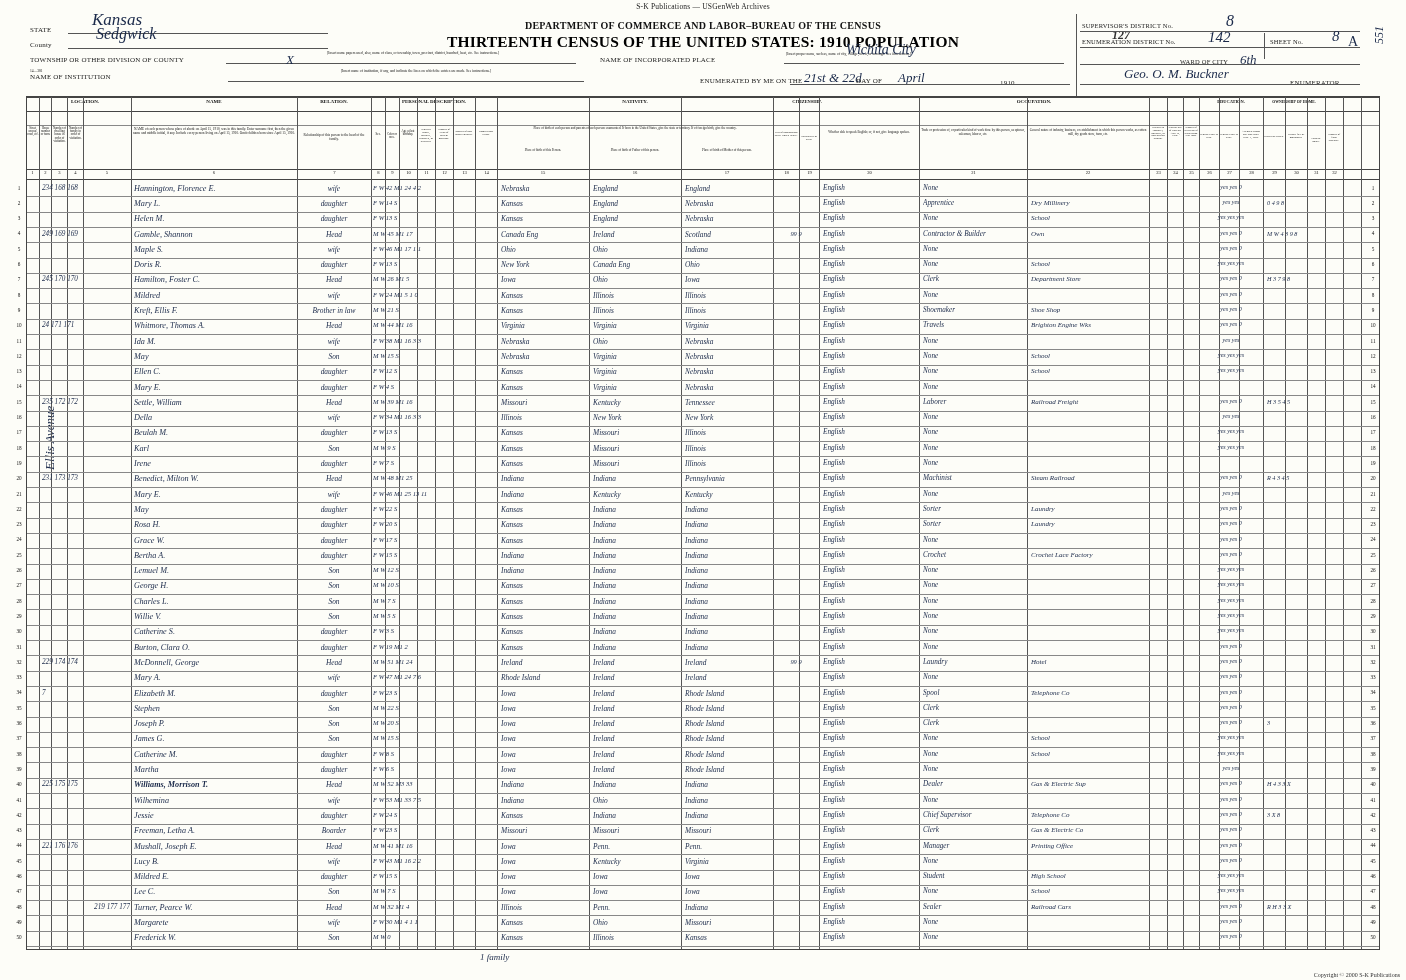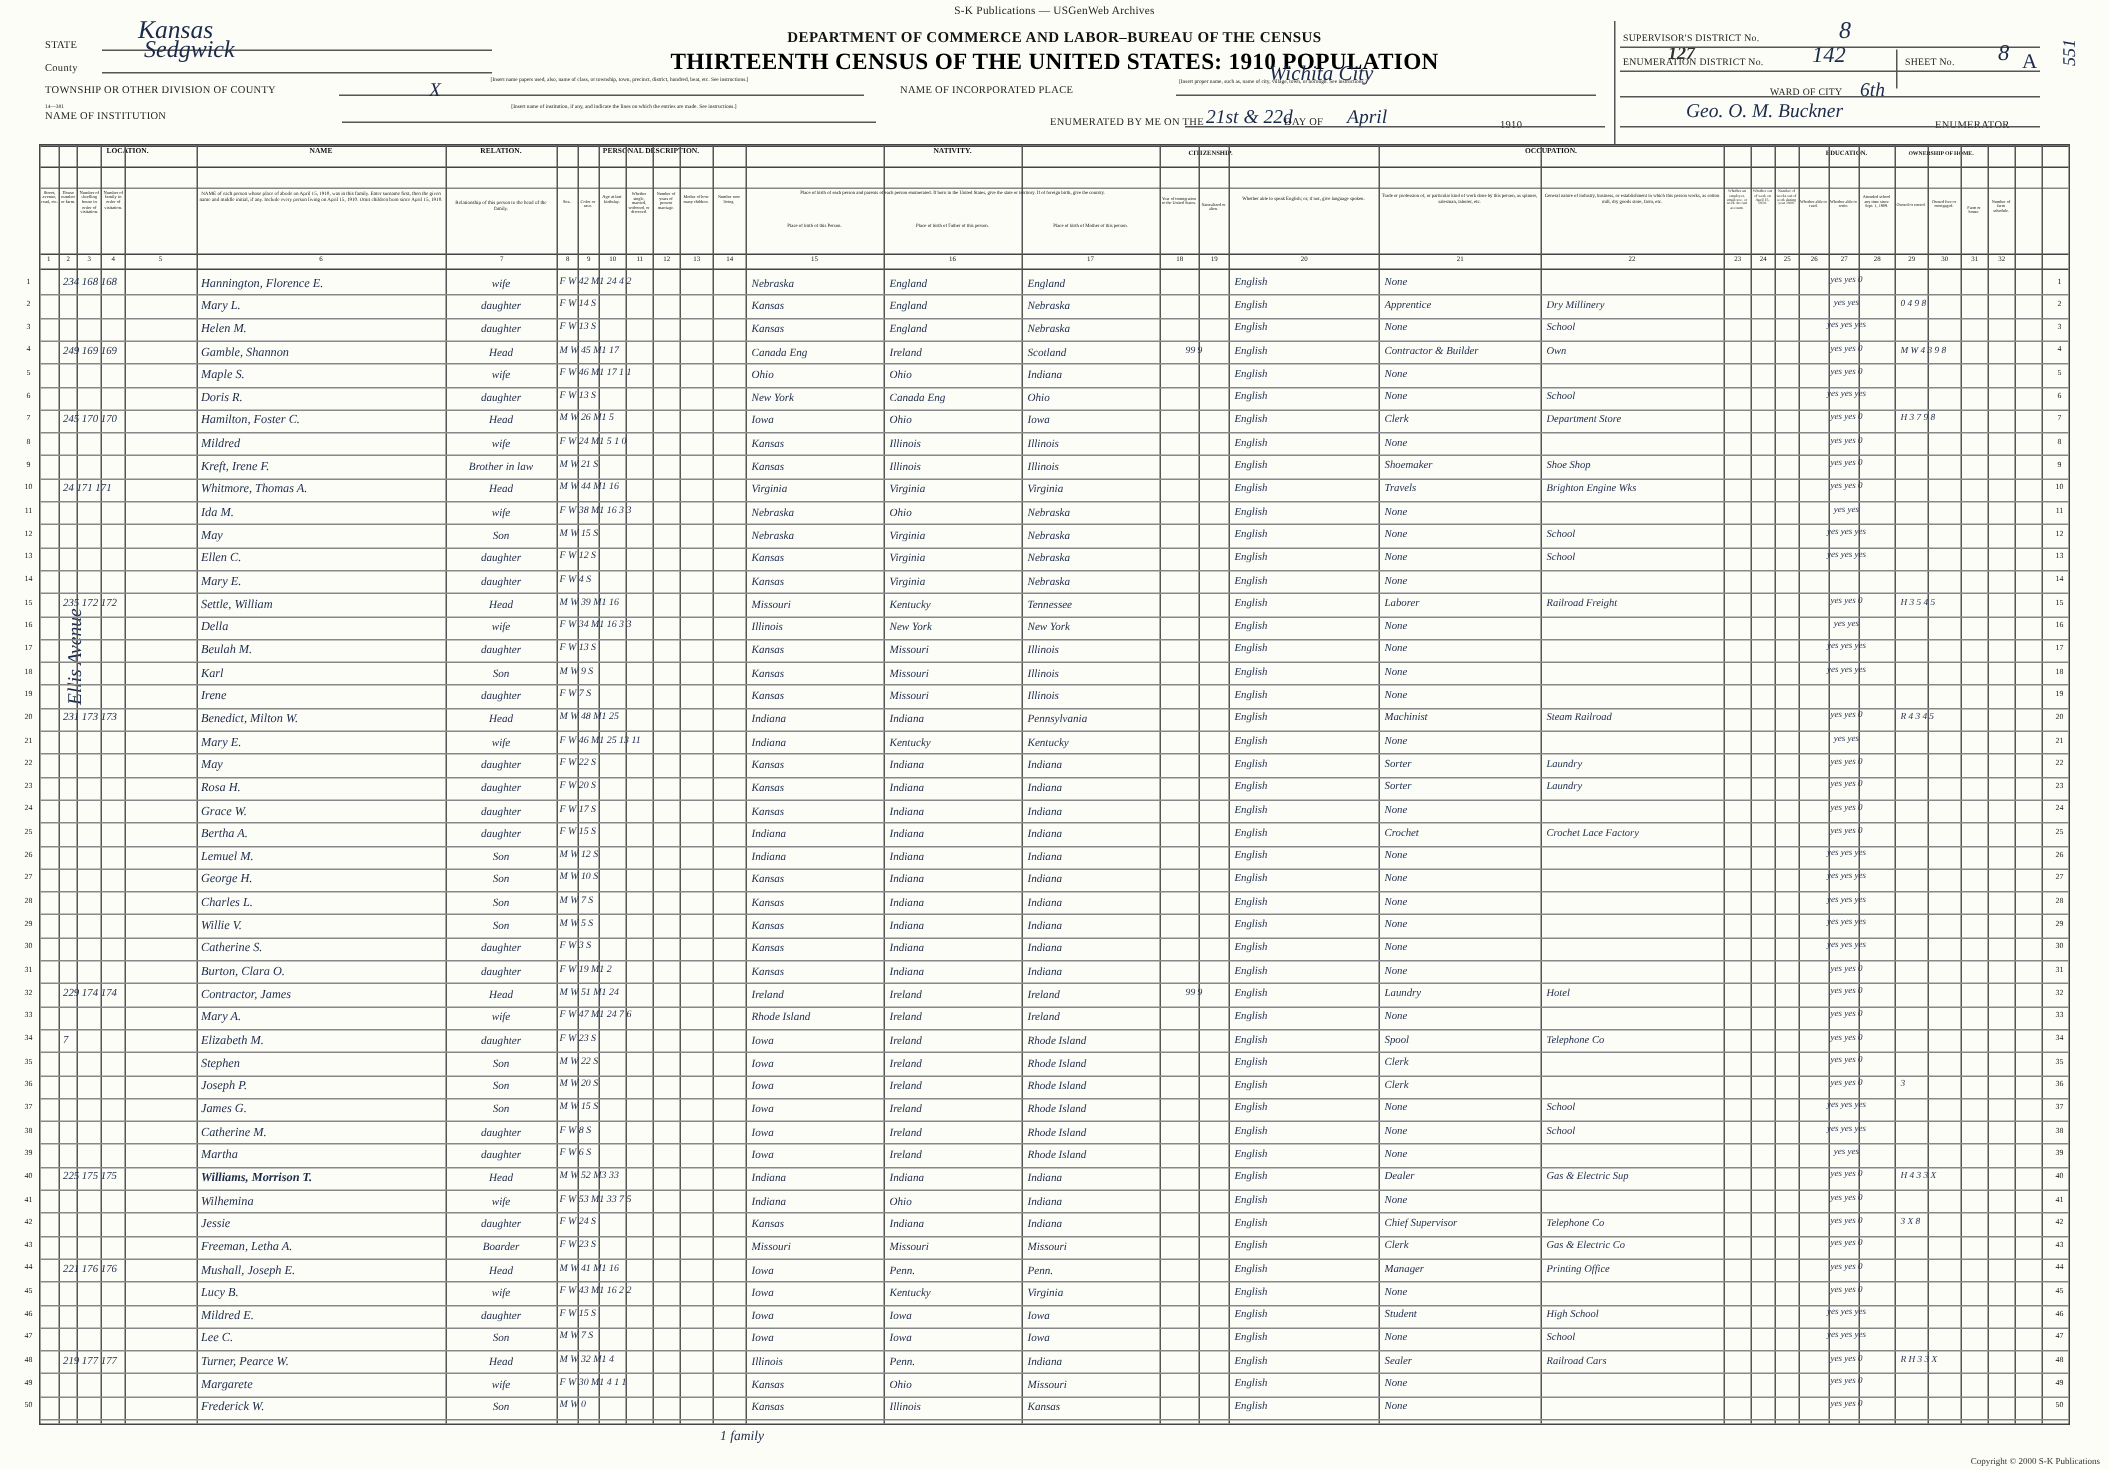--- a/index.html
+++ b/index.html
@@ -325,21 +325,21 @@
         <div class="rowtxt " style="left: 346px; top: 193.7px; width: 122px; font-size: 6.6px; text-align: left; overflow: hidden;">F W 24 M1 5  1 0</div>
         <div class="rowtxt " style="left: 474px; top: 193.7px; width: 86px; font-size: 7.4px; text-align: left; overflow: hidden;">Kansas</div>
         <div class="rowtxt " style="left: 566px; top: 193.7px; width: 86px; font-size: 7.4px; text-align: left; overflow: hidden;">Illinois</div>
         <div class="rowtxt " style="left: 658px; top: 193.7px; width: 86px; font-size: 7.4px; text-align: left; overflow: hidden;">Illinois</div>
         <div class="rowtxt " style="left: 796px; top: 193.7px; width: 92px; font-size: 7.2px; text-align: left; overflow: hidden;">English</div>
         <div class="rowtxt " style="left: 896px; top: 193.7px; width: 102px; font-size: 7.2px; text-align: left; overflow: hidden;">None</div>
         <div class="rowtxt " style="left: 1175px; top: 193.7px; width: 58px; font-size: 6px; text-align: center; overflow: hidden;">yes yes 0</div>
         <div class="hline" style="top: 221.7px;"></div>
         <div class="rn" style="left: -14px; top: 209.9px;">9</div>
         <div class="rn" style="left: 1340px; top: 209.9px;">9</div>
-        <div class="rowtxt " style="left: 107px; top: 209px; width: 162px; font-size: 8.2px; text-align: left; overflow: hidden;">Kreft, Irene F.</div>
+        <div class="rowtxt " style="left: 107px; top: 209px; width: 162px; font-size: 8.2px; text-align: left; overflow: hidden;">Kreft, Ellis F.</div>
         <div class="rowtxt " style="left: 272px; top: 209px; width: 70px; font-size: 7.4px; text-align: center; overflow: hidden;">Brother in law</div>
         <div class="rowtxt " style="left: 346px; top: 209px; width: 122px; font-size: 6.6px; text-align: left; overflow: hidden;">M W 21 S</div>
         <div class="rowtxt " style="left: 474px; top: 209px; width: 86px; font-size: 7.4px; text-align: left; overflow: hidden;">Kansas</div>
         <div class="rowtxt " style="left: 566px; top: 209px; width: 86px; font-size: 7.4px; text-align: left; overflow: hidden;">Illinois</div>
         <div class="rowtxt " style="left: 658px; top: 209px; width: 86px; font-size: 7.4px; text-align: left; overflow: hidden;">Illinois</div>
         <div class="rowtxt " style="left: 796px; top: 209px; width: 92px; font-size: 7.2px; text-align: left; overflow: hidden;">English</div>
         <div class="rowtxt " style="left: 896px; top: 209px; width: 102px; font-size: 7.2px; text-align: left; overflow: hidden;">Shoemaker</div>
         <div class="rowtxt " style="left: 1004px; top: 209px; width: 116px; font-size: 7px; text-align: left; overflow: hidden;">Shoe Shop</div>
         <div class="rowtxt " style="left: 1175px; top: 209px; width: 58px; font-size: 6px; text-align: center; overflow: hidden;">yes yes 0</div>
         <div class="hline" style="top: 237px;"></div>
@@ -614,21 +614,21 @@
         <div class="rowtxt " style="left: 474px; top: 545.6px; width: 86px; font-size: 7.4px; text-align: left; overflow: hidden;">Kansas</div>
         <div class="rowtxt " style="left: 566px; top: 545.6px; width: 86px; font-size: 7.4px; text-align: left; overflow: hidden;">Indiana</div>
         <div class="rowtxt " style="left: 658px; top: 545.6px; width: 86px; font-size: 7.4px; text-align: left; overflow: hidden;">Indiana</div>
         <div class="rowtxt " style="left: 796px; top: 545.6px; width: 92px; font-size: 7.2px; text-align: left; overflow: hidden;">English</div>
         <div class="rowtxt " style="left: 896px; top: 545.6px; width: 102px; font-size: 7.2px; text-align: left; overflow: hidden;">None</div>
         <div class="rowtxt " style="left: 1175px; top: 545.6px; width: 58px; font-size: 6px; text-align: center; overflow: hidden;">yes yes 0</div>
         <div class="hline" style="top: 573.6px;"></div>
         <div class="rn" style="left: -14px; top: 561.8px;">32</div>
         <div class="rn" style="left: 1340px; top: 561.8px;">32</div>
         <div class="rowtxt " style="left: 15px; top: 560.9px; width: 88px; font-size: 7.2px; text-align: left; overflow: hidden;">229 174 174</div>
-        <div class="rowtxt " style="left: 107px; top: 560.9px; width: 162px; font-size: 8.2px; text-align: left; overflow: hidden;">Contractor, James</div>
+        <div class="rowtxt " style="left: 107px; top: 560.9px; width: 162px; font-size: 8.2px; text-align: left; overflow: hidden;">McDonnell, George</div>
         <div class="rowtxt " style="left: 272px; top: 560.9px; width: 70px; font-size: 7.4px; text-align: center; overflow: hidden;">Head</div>
         <div class="rowtxt " style="left: 346px; top: 560.9px; width: 122px; font-size: 6.6px; text-align: left; overflow: hidden;">M W 51 M1 24</div>
         <div class="rowtxt " style="left: 474px; top: 560.9px; width: 86px; font-size: 7.4px; text-align: left; overflow: hidden;">Ireland</div>
         <div class="rowtxt " style="left: 566px; top: 560.9px; width: 86px; font-size: 7.4px; text-align: left; overflow: hidden;">Ireland</div>
         <div class="rowtxt " style="left: 658px; top: 560.9px; width: 86px; font-size: 7.4px; text-align: left; overflow: hidden;">Ireland</div>
         <div class="rowtxt " style="left: 748px; top: 560.9px; width: 42px; font-size: 6.4px; text-align: center; overflow: hidden;">99  9</div>
         <div class="rowtxt " style="left: 796px; top: 560.9px; width: 92px; font-size: 7.2px; text-align: left; overflow: hidden;">English</div>
         <div class="rowtxt " style="left: 896px; top: 560.9px; width: 102px; font-size: 7.2px; text-align: left; overflow: hidden;">Laundry</div>
         <div class="rowtxt " style="left: 1004px; top: 560.9px; width: 116px; font-size: 7px; text-align: left; overflow: hidden;">Hotel</div>
         <div class="rowtxt " style="left: 1175px; top: 560.9px; width: 58px; font-size: 6px; text-align: center; overflow: hidden;">yes yes 0</div>
@@ -823,21 +823,21 @@
         <div class="rowtxt " style="left: 474px; top: 790.4px; width: 86px; font-size: 7.4px; text-align: left; overflow: hidden;">Iowa</div>
         <div class="rowtxt " style="left: 566px; top: 790.4px; width: 86px; font-size: 7.4px; text-align: left; overflow: hidden;">Iowa</div>
         <div class="rowtxt " style="left: 658px; top: 790.4px; width: 86px; font-size: 7.4px; text-align: left; overflow: hidden;">Iowa</div>
         <div class="rowtxt " style="left: 796px; top: 790.4px; width: 92px; font-size: 7.2px; text-align: left; overflow: hidden;">English</div>
         <div class="rowtxt " style="left: 896px; top: 790.4px; width: 102px; font-size: 7.2px; text-align: left; overflow: hidden;">None</div>
         <div class="rowtxt " style="left: 1004px; top: 790.4px; width: 116px; font-size: 7px; text-align: left; overflow: hidden;">School</div>
         <div class="rowtxt " style="left: 1175px; top: 790.4px; width: 58px; font-size: 6px; text-align: center; overflow: hidden;">yes yes yes</div>
         <div class="hline" style="top: 818.4px;"></div>
         <div class="rn" style="left: -14px; top: 806.6px;">48</div>
         <div class="rn" style="left: 1340px; top: 806.6px;">48</div>
-        <div class="rowtxt " style="left: 15px; top: 805.7px; width: 88px; font-size: 7.2px; text-align: left; overflow: hidden;">219 177 177</div>
+        <div class="rowtxt " style="left: 15px; top: 805.7px; width: 88px; font-size: 7.2px; text-align: right; overflow: hidden;">219 177 177</div>
         <div class="rowtxt " style="left: 107px; top: 805.7px; width: 162px; font-size: 8.2px; text-align: left; overflow: hidden;">Turner, Pearce W.</div>
         <div class="rowtxt " style="left: 272px; top: 805.7px; width: 70px; font-size: 7.4px; text-align: center; overflow: hidden;">Head</div>
         <div class="rowtxt " style="left: 346px; top: 805.7px; width: 122px; font-size: 6.6px; text-align: left; overflow: hidden;">M W 32 M1 4</div>
         <div class="rowtxt " style="left: 474px; top: 805.7px; width: 86px; font-size: 7.4px; text-align: left; overflow: hidden;">Illinois</div>
         <div class="rowtxt " style="left: 566px; top: 805.7px; width: 86px; font-size: 7.4px; text-align: left; overflow: hidden;">Penn.</div>
         <div class="rowtxt " style="left: 658px; top: 805.7px; width: 86px; font-size: 7.4px; text-align: left; overflow: hidden;">Indiana</div>
         <div class="rowtxt " style="left: 796px; top: 805.7px; width: 92px; font-size: 7.2px; text-align: left; overflow: hidden;">English</div>
         <div class="rowtxt " style="left: 896px; top: 805.7px; width: 102px; font-size: 7.2px; text-align: left; overflow: hidden;">Sealer</div>
         <div class="rowtxt " style="left: 1004px; top: 805.7px; width: 116px; font-size: 7px; text-align: left; overflow: hidden;">Railroad Cars</div>
         <div class="rowtxt " style="left: 1175px; top: 805.7px; width: 58px; font-size: 6px; text-align: center; overflow: hidden;">yes yes 0</div>

